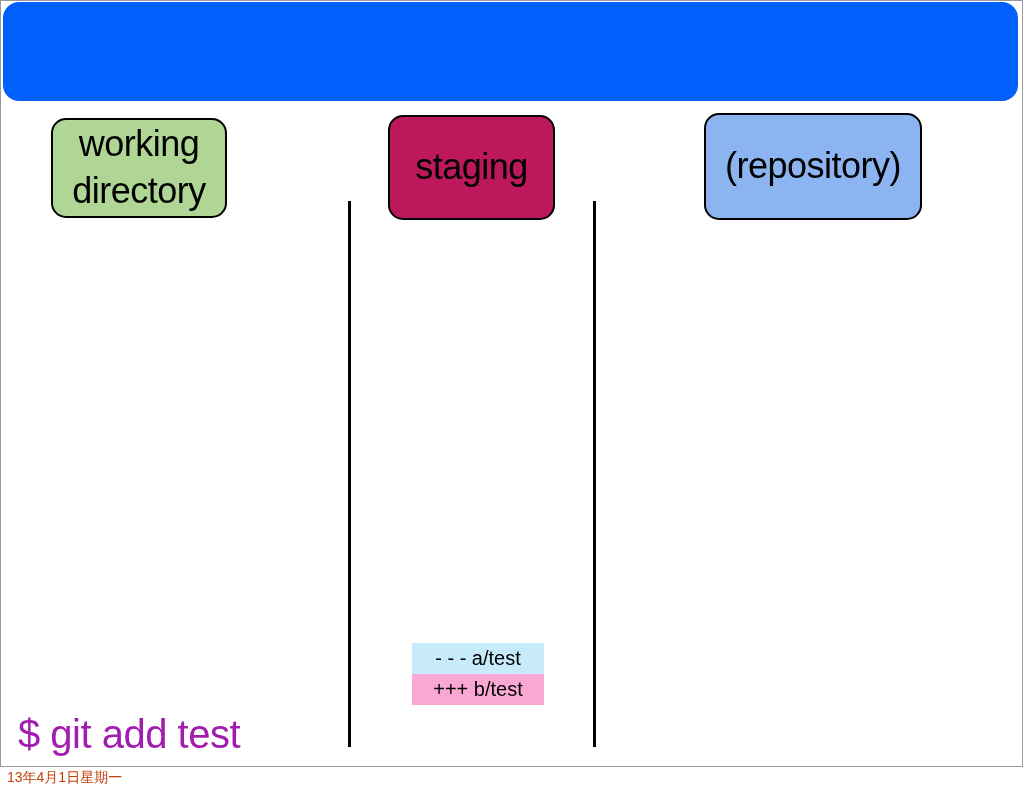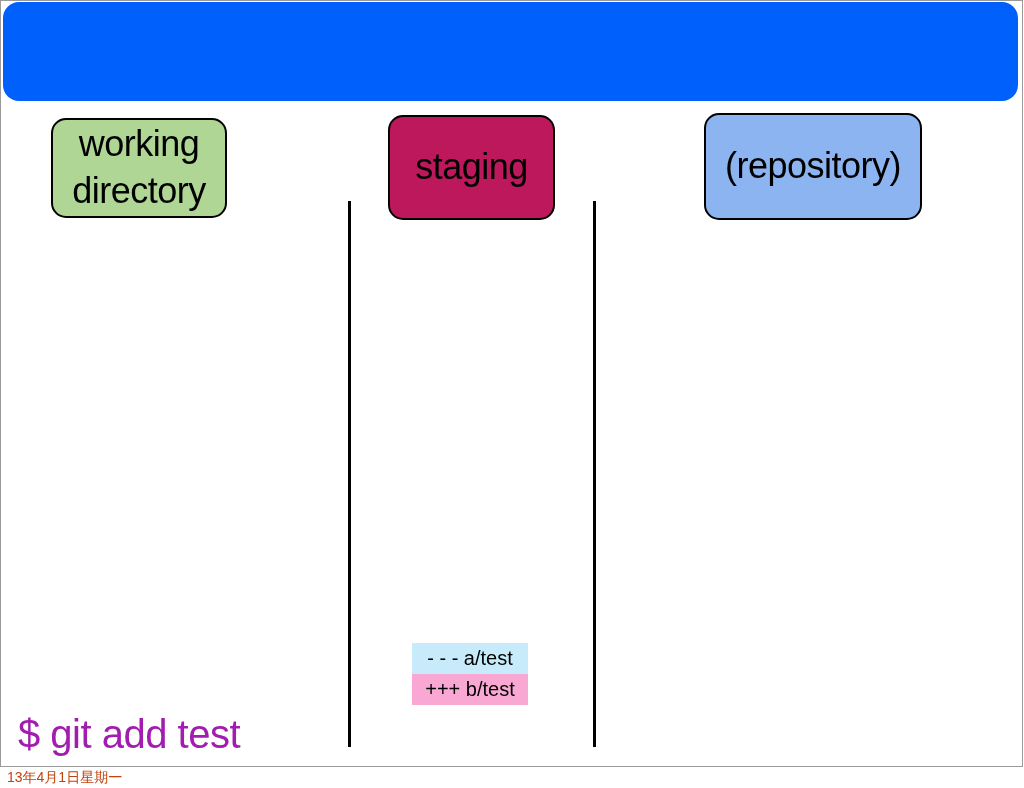--- a/index.html
+++ b/index.html
@@ -56,21 +56,21 @@
     top: 200px;
     height: 546px;
   }
   .vline-left  { left: 347px; }
   .vline-right { left: 592px; }
 
   .diff-snippet {
     position: absolute;
     left: 411px;
     top: 642px;
-    width: 116px;
+    width: 132px;
     font-size: 20px;
     line-height: 31px;
     text-align: center;
     color: #000000;
     white-space: nowrap;
   }
   .diff-line { height: 31px; }
 
   .command-text {
     position: absolute;

